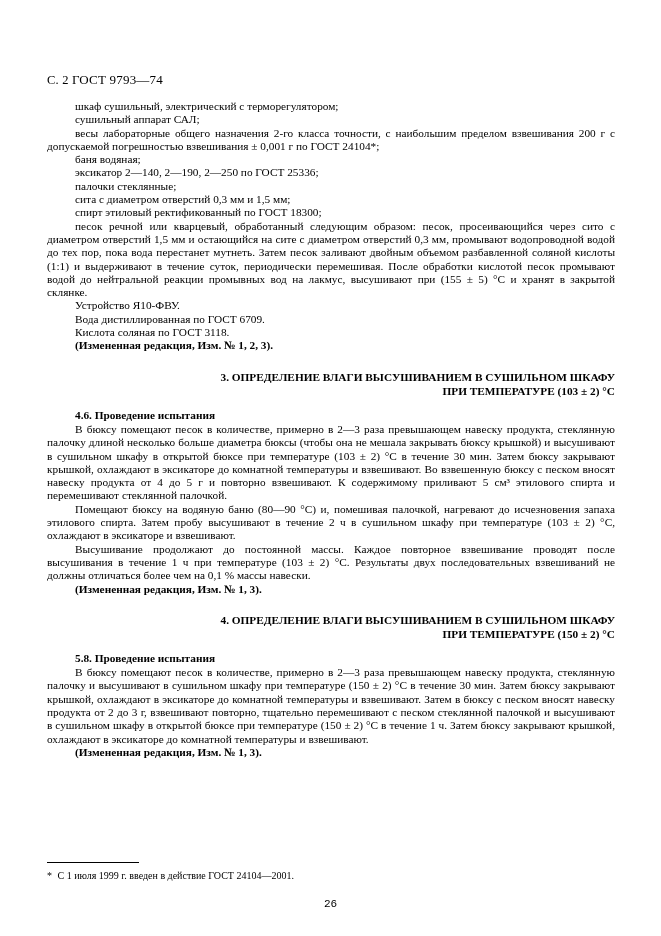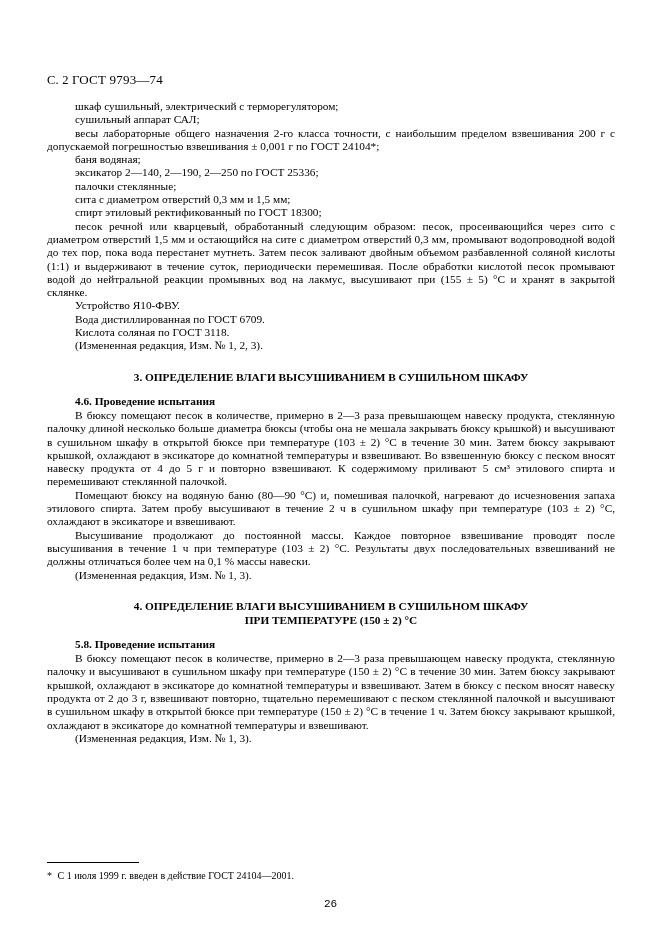--- a/index.html
+++ b/index.html
@@ -45,24 +45,24 @@
     line-height: 13.3px;
     text-align: justify;
   }
   p {
     margin: 0;
     text-indent: 28px;
     text-align: justify;
     hyphens: auto;
   }
   .bold {
-    font-weight: normal;
+    font-weight: bold;
   }
   .section-title {
-    text-align: center;
+    text-align: right;
     font-weight: bold;
     font-size: 11.3px;
     line-height: 14px;
     text-indent: 0;
     margin-top: 17px;
   }
   .section-title .line2 {
     display: block;
   }
   .sub-title {
@@ -121,20 +121,21 @@
     <p>сита с диаметром отверстий 0,3 мм и 1,5 мм;</p>
     <p>спирт этиловый ректификованный по ГОСТ 18300;</p>
     <p>песок речной или кварцевый, обработанный следующим образом: песок, просеивающийся через сито с диаметром отверстий 1,5 мм и остающийся на сите с диаметром отверстий 0,3 мм, промывают водопроводной водой до тех пор, пока вода перестанет мутнеть. Затем песок заливают двойным объемом разбавленной соляной кислоты (1:1) и выдерживают в течение суток, периодически перемешивая. После обработки кислотой песок промывают водой до нейтральной реакции промывных вод на лакмус, высушивают при (155 ± 5) °С и хранят в закрытой склянке.</p>
     <p>Устройство Я10-ФВУ.</p>
     <p>Вода дистиллированная по ГОСТ 6709.</p>
     <p>Кислота соляная по ГОСТ 3118.</p>
     <p class="bold">(Измененная редакция, Изм. № 1, 2, 3).</p>
 
     <div class="section-title">
       <span>3. ОПРЕДЕЛЕНИЕ ВЛАГИ ВЫСУШИВАНИЕМ В СУШИЛЬНОМ ШКАФУ</span>
+      <span class="line2">ПРИ ТЕМПЕРАТУРЕ (103 ± 2) °С</span>
     </div>
 
     <p class="sub-title">4.6. Проведение испытания</p>
 
     <p>В бюксу помещают песок в количестве, примерно в 2—3 раза превышающем навеску продукта, стеклянную палочку длиной несколько больше диаметра бюксы (чтобы она не мешала закрывать бюксу крышкой) и высушивают в сушильном шкафу в открытой бюксе при температуре (103 ± 2) °С в течение 30 мин. Затем бюксу закрывают крышкой, охлаждают в эксикаторе до комнатной температуры и взвешивают. Во взвешенную бюксу с песком вносят навеску продукта от 4 до 5 г и повторно взвешивают. К содержимому приливают 5 см³ этилового спирта и перемешивают стеклянной палочкой.</p>
     <p>Помещают бюксу на водяную баню (80—90 °С) и, помешивая палочкой, нагревают до исчезновения запаха этилового спирта. Затем пробу высушивают в течение 2 ч в сушильном шкафу при температуре (103 ± 2) °С, охлаждают в эксикаторе и взвешивают.</p>
     <p>Высушивание продолжают до постоянной массы. Каждое повторное взвешивание проводят после высушивания в течение 1 ч при температуре (103 ± 2) °С. Результаты двух последовательных взвешиваний не должны отличаться более чем на 0,1 % массы навески.</p>
     <p class="bold">(Измененная редакция, Изм. № 1, 3).</p>
 
     <div class="section-title">

